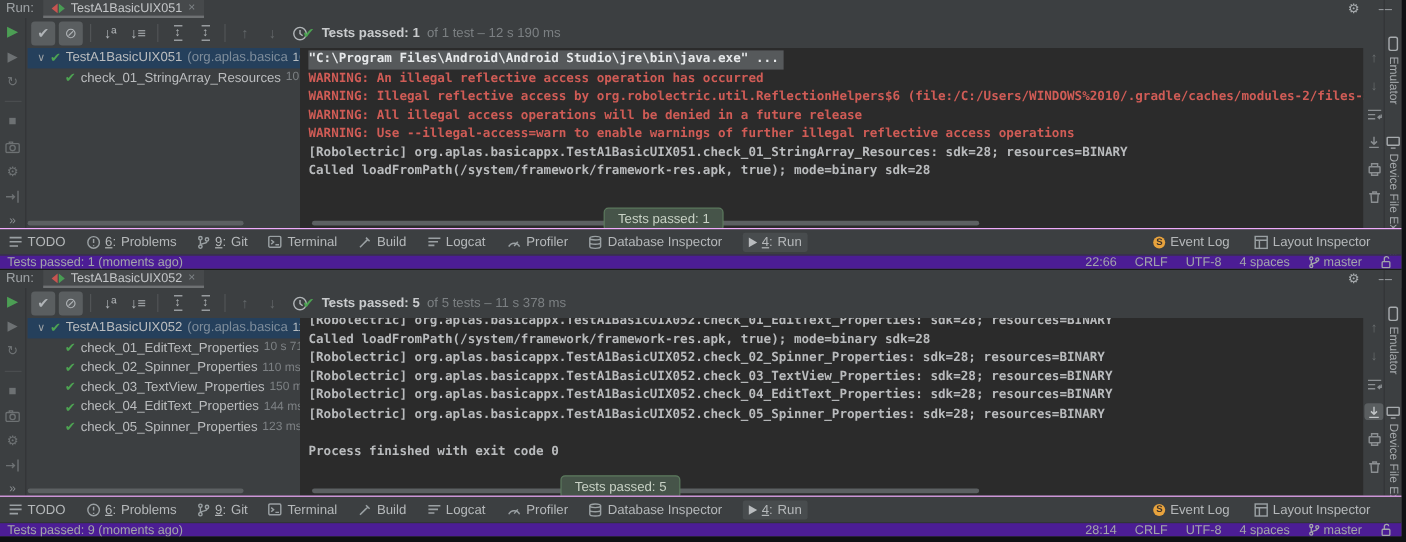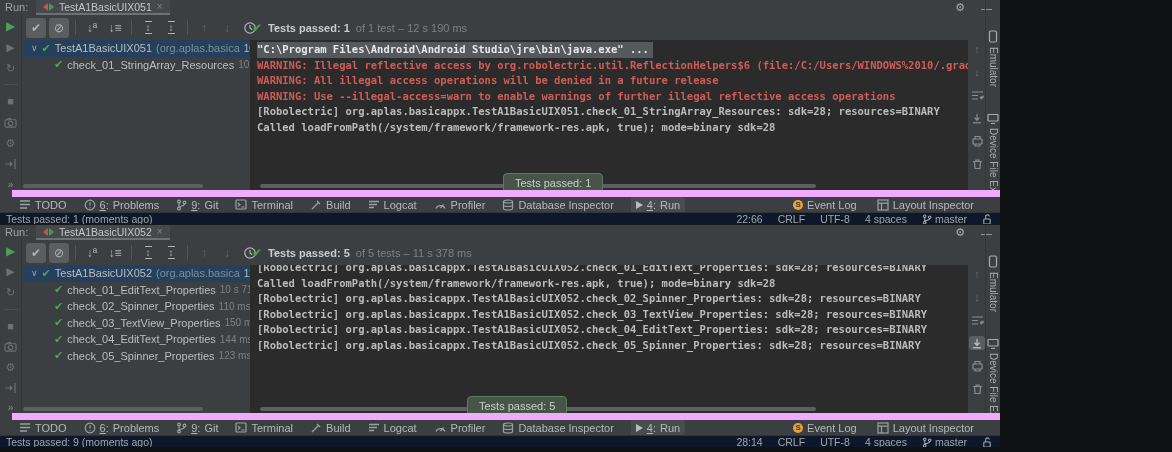--- a/index.html
+++ b/index.html
@@ -1,18 +1,18 @@
 <!DOCTYPE html>
 <html><head>
 <meta charset="utf-8">
 <style>
   html,body{margin:0;padding:0;background:#0f1114;}
   body{width:1172px;height:452px;overflow:hidden;font-family:"Liberation Sans",sans-serif;-webkit-font-smoothing:antialiased;}
   *{box-sizing:border-box;}
-  .panel{position:relative;width:1000px;background:#3c3f41;overflow:hidden;}
+  .panel{position:relative;width:1168px;background:#3c3f41;overflow:hidden;}
   .p0{height:225px;border-bottom:1px solid #191919;}
   .p1{height:222px;}
   .endstrip{height:4px;background:#0f1114;}
 
   
   .tabrow{position:absolute;top:0;left:0;right:0;height:15px;background:#3c3f41;}
   .runlabel{position:absolute;left:5px;top:1px;font-size:11px;color:#9fa3a6;}
   .tab{position:absolute;left:36px;top:0;height:15px;background:#46494b;border-bottom:2px solid #6e7173;display:flex;align-items:center;gap:5px;padding:0 7px;}
   .tab .ttl{font-size:10.5px;color:#c3c5c7;}
   .tab .cls-x{font-size:10px;color:#7f8487;line-height:1;}
@@ -77,31 +77,31 @@
   .ht-tree{left:23px;width:180px;}
   .ht-con{left:260px;width:556px;}
 
   
   .balloon{position:absolute;bottom:31px;background:#465449;border:1px solid #5c7a5e;border-radius:4px;color:#c9d2c6;font-size:11px;padding:3px 11px;white-space:nowrap;}
   .balloon::after{content:"";position:absolute;bottom:-6px;left:40px;border-left:5px solid transparent;border-right:5px solid transparent;border-top:6px solid #465449;}
   .p0 .balloon{left:503px;}
   .p1 .balloon{left:467px;}
 
   
-  .bbar{position:absolute;left:12px;right:0;bottom:12px;height:22px;background:#3c3f41;border-top:7px solid #f0abfc;display:flex;align-items:center;gap:17px;padding:0 26px 0 7px;font-size:11px;color:#b5b8ba;}
+  .bbar{position:absolute;left:0;right:0;bottom:12px;height:22px;background:#3c3f41;border-top:1px solid #f0abfc;display:flex;align-items:center;gap:17px;padding:0 26px 0 7px;font-size:11px;color:#b5b8ba;}
   .bitem{display:flex;align-items:center;gap:4px;white-space:nowrap;}
   .bitem .mnum{text-decoration:underline;}
   .bitem.active{background:#484c4e;border-radius:2px;padding:2px 5px;}
   .bico{display:inline-flex;color:#9aa0a3;}
   .bright{margin-left:auto;display:flex;gap:20px;align-items:center;}
   .evlog-ic{width:10px;height:10px;border-radius:50%;background:#e8a33d;color:#40342a;font-size:8px;font-weight:bold;display:flex;align-items:center;justify-content:center;line-height:1;}
   .runplay{width:0;height:0;border-top:4px solid transparent;border-bottom:4px solid transparent;border-left:7px solid #b9bcbe;}
 
   
-  .sbar{position:absolute;left:0;right:0;bottom:0;height:12px;background:#0f172a;border-top:1px solid #323537;display:flex;align-items:flex-start;font-size:10.5px;color:#a2a6a9;padding:0 8px 0 6px;}
+  .sbar{position:absolute;left:0;right:0;bottom:0;height:12px;background:#4c1d95;border-top:1px solid #323537;display:flex;align-items:center;font-size:10.5px;color:#a2a6a9;padding:0 8px 0 6px;}
   .sright{margin-left:auto;display:flex;gap:15px;align-items:center;}
   .sitem{display:flex;align-items:center;gap:3px;}
   svg{display:block;}
 </style>
 </head>
 <body>
 
 <div class="panel p0">
   <div class="tabrow">
     <span class="runlabel">Run:</span>
@@ -183,20 +183,21 @@
     </div>
     <div class="trow child">
       <span class="chk">✔</span>
       <span>check_01_StringArray_Resources</span>
       <span class="dur">10 s 190 ms</span>
     </div>
   </div>
 
   <div class="console">
     <div class="cline sel">"C:\Program Files\Android\Android Studio\jre\bin\java.exe" ...</div>
+    <div class="cline red">WARNING: An illegal reflective access operation has occurred</div>
     <div class="cline red">WARNING: Illegal reflective access by org.robolectric.util.ReflectionHelpers$6 (file:/C:/Users/WINDOWS%2010/.gradle/caches/modules-2/files-2.</div>
     <div class="cline red">WARNING: All illegal access operations will be denied in a future release</div>
     <div class="cline red">WARNING: Use --illegal-access=warn to enable warnings of further illegal reflective access operations</div>
     <div class="cline gray">[Robolectric] org.aplas.basicappx.TestA1BasicUIX051.check_01_StringArray_Resources: sdk=28; resources=BINARY</div>
     <div class="cline gray">Called loadFromPath(/system/framework/framework-res.apk, true); mode=binary sdk=28</div>
   </div>
 
   <div class="rcol">
     <span class="ric">↑</span>
     <span class="ric">↓</span>
@@ -475,20 +476,21 @@
   </div>
 
   <div class="console">
     <div class="cline gray clip">[Robolectric] org.aplas.basicappx.TestA1BasicUIX052.check_01_EditText_Properties: sdk=28; resources=BINARY</div>
     <div class="cline gray">Called loadFromPath(/system/framework/framework-res.apk, true); mode=binary sdk=28</div>
     <div class="cline gray">[Robolectric] org.aplas.basicappx.TestA1BasicUIX052.check_02_Spinner_Properties: sdk=28; resources=BINARY</div>
     <div class="cline gray">[Robolectric] org.aplas.basicappx.TestA1BasicUIX052.check_03_TextView_Properties: sdk=28; resources=BINARY</div>
     <div class="cline gray">[Robolectric] org.aplas.basicappx.TestA1BasicUIX052.check_04_EditText_Properties: sdk=28; resources=BINARY</div>
     <div class="cline gray">[Robolectric] org.aplas.basicappx.TestA1BasicUIX052.check_05_Spinner_Properties: sdk=28; resources=BINARY</div>
     <div class="cline"></div>
+    <div class="cline gray">Process finished with exit code 0</div>
   </div>
 
   <div class="rcol">
     <span class="ric">↑</span>
     <span class="ric">↓</span>
     <span class="ric">
         <svg width="13" height="11" viewBox="0 0 13 11" stroke="#8a8e91" fill="none" stroke-width="1.2">
           <path d="M1 2h11M1 5.5h6M1 9h6"></path>
           <path d="M12 5.5v2.2H9.5M11 6.2l-1.6 1.5 1.6 1.5"></path>
         </svg>

